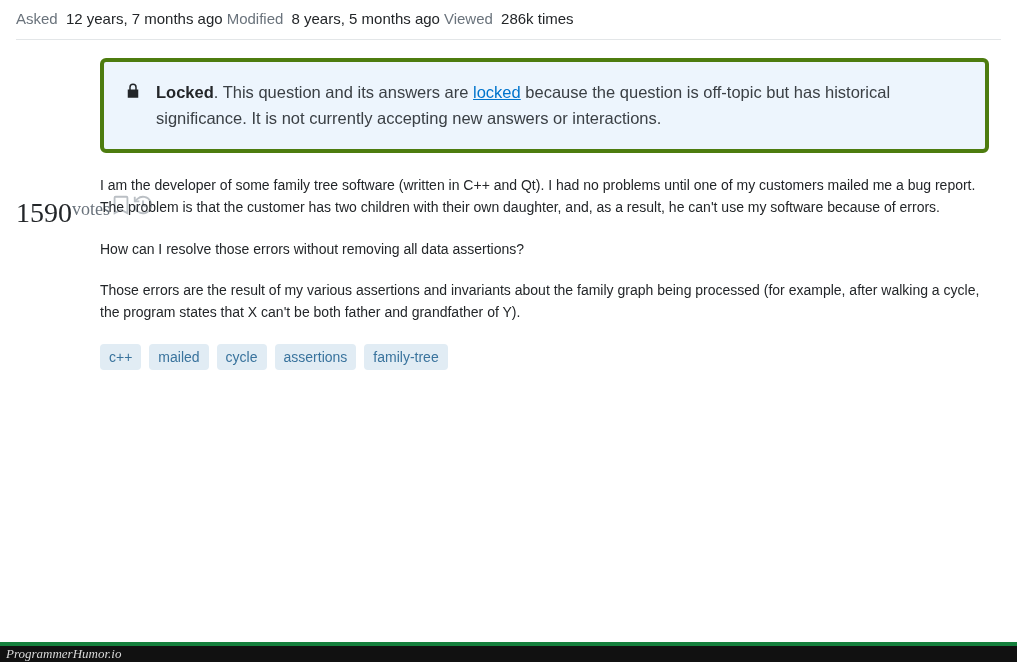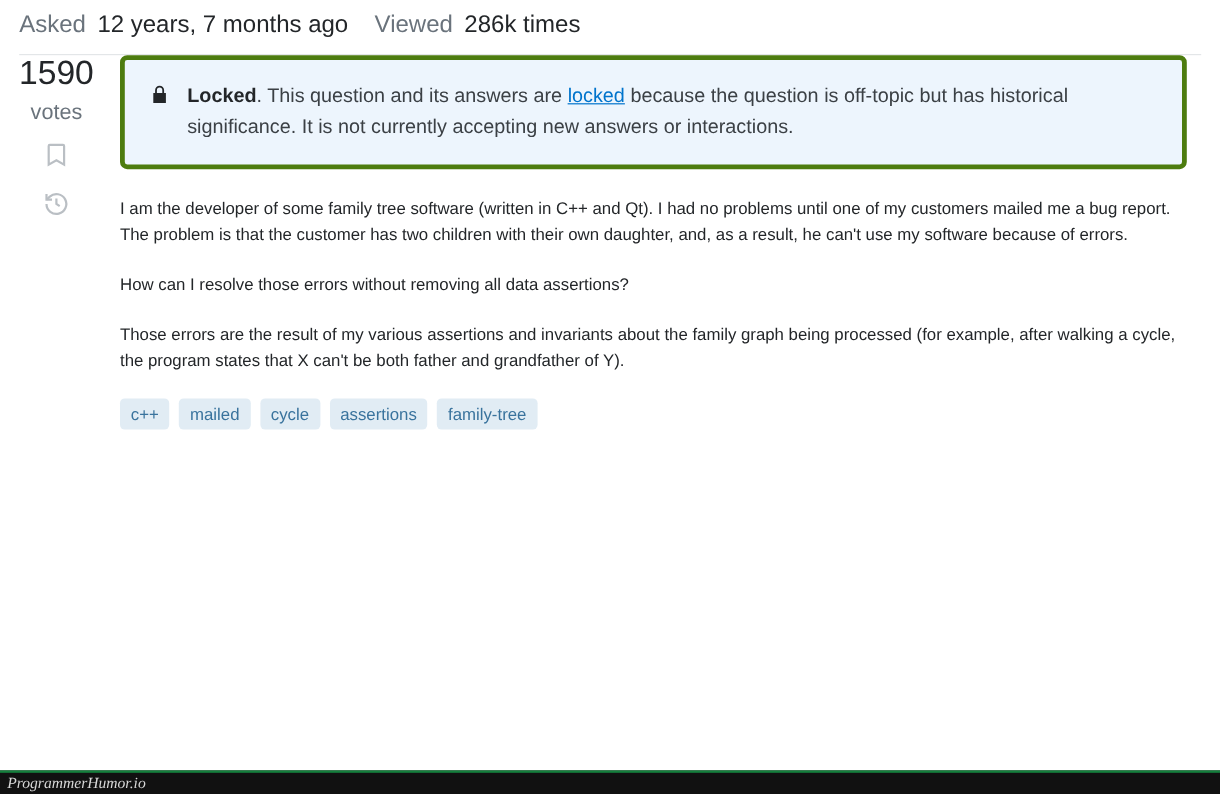--- a/index.html
+++ b/index.html
@@ -16,43 +16,45 @@
     padding: 10px 16px 0 16px;
   }
   h1.title {
     font-size: 32px;
     font-weight: 400;
     color: #232629;
     margin-bottom: 14px;
   }
   .meta-row {
     display: flex;
-    gap: 22px;
-    font-size: 20px;
+    gap: 4px;
+    font-size: 15px;
     color: #232629;
     padding-bottom: 12px;
     border-bottom: 1px solid #e3e6e8;
+    margin-bottom: 18px;
   }
   .meta-item .meta-label {
     color: #6a737c;
     margin-right: 4px;
   }
   .meta-item .meta-value {
     color: #232629;
   }
   .content-row {
     display: flex;
     gap: 22px;
   }
   .vote-col {
     width: 62px;
     display: flex;
-    flex-direction: column;
+    flex-direction: row;
     align-items: center;
     flex-shrink: 0;
+    font-family: Liberation Serif, serif;
   }
   .vote-count {
     font-size: 28px;
     color: #232629;
     font-weight: 400;
     line-height: 1.1;
     text-align: center;
   }
   .vote-label {
     font-size: 18px;
@@ -122,32 +124,36 @@
     right: 0;
     height: 20px;
     background: #111;
     color: #d8d8d8;
     font-family: "Times New Roman", serif;
     font-style: italic;
     font-size: 13px;
     padding-left: 6px;
     display: flex;
     align-items: center;
-    border-top: 2px solid #15803d;
+    border-top: 4px solid #15803d;
   }
 </style>
 </head>
 <body>
 
 <div class="container">
 
   <div class="meta-row">
     <div class="meta-item">
       <span class="meta-label">Asked</span>
       <span class="meta-value">12 years, 7 months ago</span>
+    </div>
+    <div class="meta-item">
+      <span class="meta-label">Modified</span>
+      <span class="meta-value">8 years, 5 months ago</span>
     </div>
     <div class="meta-item">
       <span class="meta-label">Viewed</span>
       <span class="meta-value">286k times</span>
     </div>
   </div>
 
   <div class="content-row">
     <div class="vote-col">
       <div class="vote-count">1590</div>

